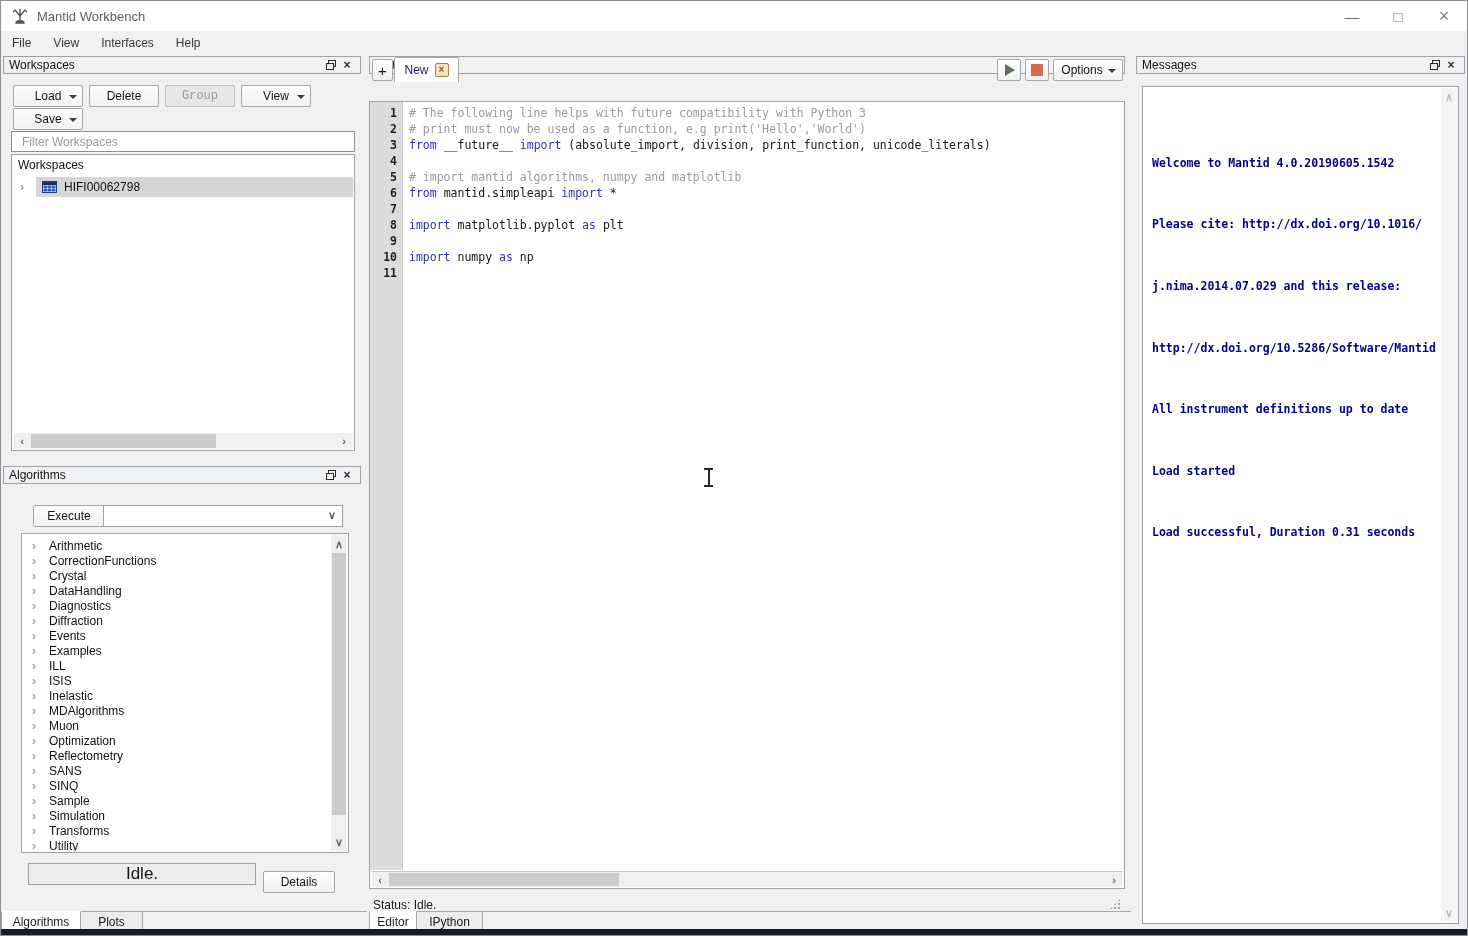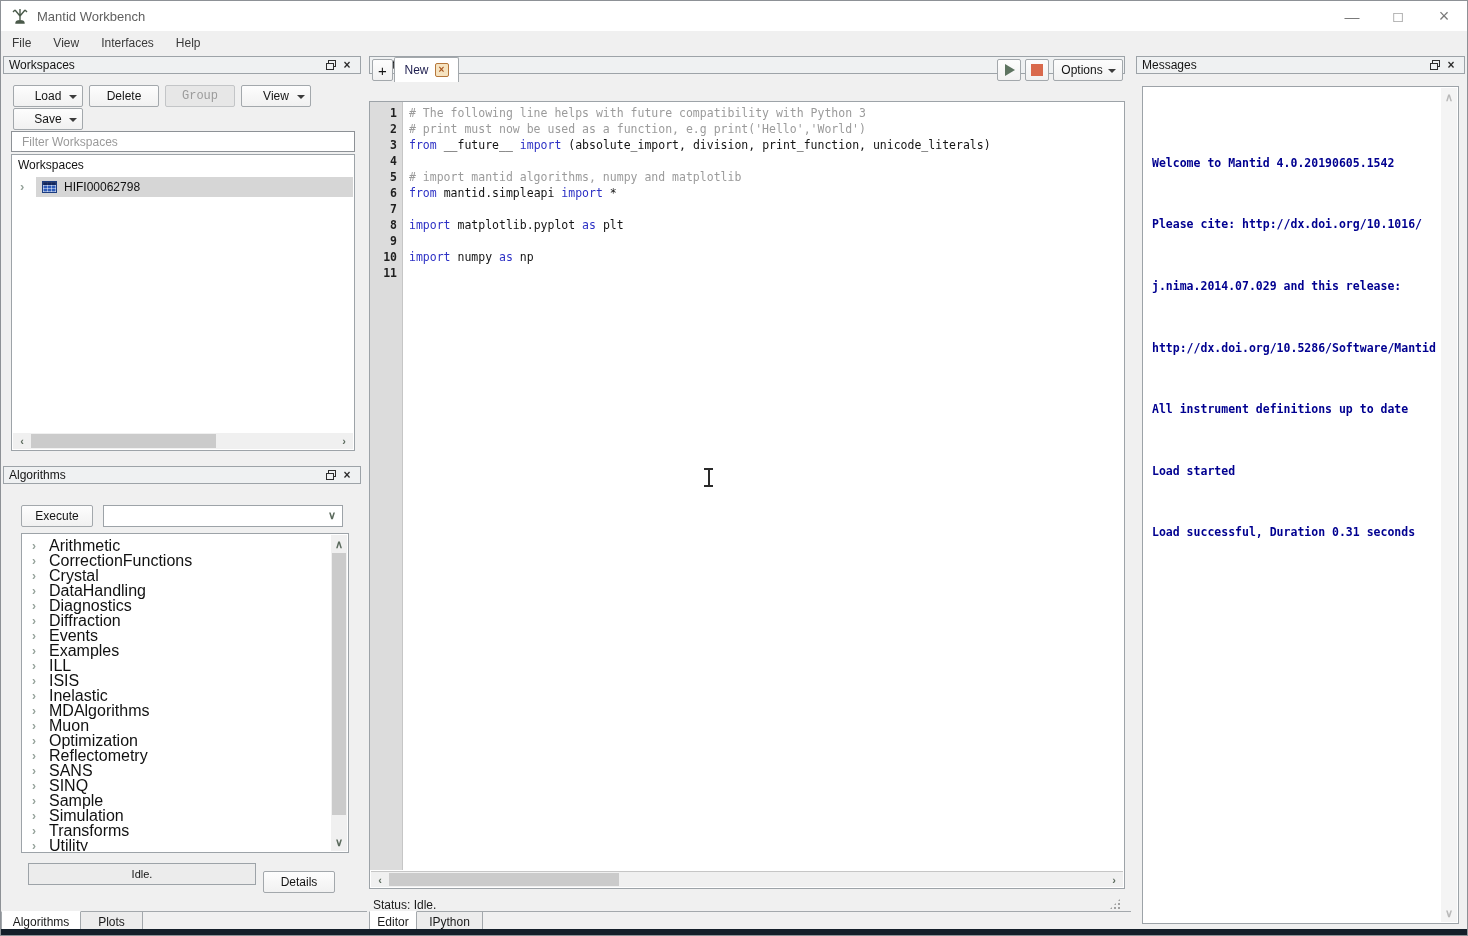--- a/index.html
+++ b/index.html
@@ -42,21 +42,21 @@
   .ws-chev { position:absolute; left:8px; top:3px; }
   .ws-icon { position:absolute; left:30px; top:4px; width:15px; height:12px; background:#2d5bb8; border:1px solid #1b3c80;
     background-image:linear-gradient(rgba(10,25,70,.8) 0 3px, transparent 3px),
       repeating-linear-gradient(90deg, rgba(255,255,255,.45) 0 1px, transparent 1px 4px),
       repeating-linear-gradient(0deg, rgba(255,255,255,.45) 0 1px, transparent 1px 3px); }
   .ws-label { position:absolute; left:52px; top:3px; font-size:12px; color:#111; }
   
   .alg-list { position:absolute; left:1px; top:1px; right:17px; bottom:1px; padding-top:3px; overflow:hidden; }
   .alg-row { height:15px; display:flex; align-items:center; padding-left:9px; }
   .alg-row .chev { width:17px; font-size:12px; }
-  .alg-label { font-size:16px; color:#111; }
+  .alg-label { font-size:12px; color:#111; }
   
   .tab-plus { position:absolute; left:3px; top:3px; width:21px; height:22px; }
   .doc-tab { position:absolute; left:25px; top:1px; width:65px; height:25px; background:#fff; border:1px solid #a3a8ac; border-bottom:none; border-radius:2px 2px 0 0; display:flex; align-items:center; justify-content:center; gap:6px; }
   .doc-tab-label { font-size:12px; color:#1d1d4e; }
   .tab-close { width:14px; height:14px; background:#f6e3c0; border:1px solid #b5773b; border-radius:2px; color:#a8561f; font-size:10px; font-weight:bold; display:flex; align-items:center; justify-content:center; line-height:1; }
   .play-tri { width:0; height:0; border-top:6px solid transparent; border-bottom:6px solid transparent; border-left:10px solid #5d7360; margin-left:2px; }
   .stop-sq { width:12px; height:12px; background:#d9694c; }
   .editor-body { position:absolute; left:0px; top:45px; width:756px; height:788px; background:#fff; border:1px solid #9da3a8; }
   .gutter-strip { position:absolute; left:0; top:0; bottom:18px; width:33px; background:#dcdcdc; border-right:1px solid #c6c6c6; }
   .code-wrap { position:absolute; left:0; top:0; right:0; bottom:18px; overflow:hidden; padding-top:3px; }
@@ -163,21 +163,21 @@
     <div class="panel-head">
       <span class="panel-title">Algorithms</span>
       <span class="head-ic">
         <svg class="float-svg" viewBox="0 0 10 10">
             <rect x="2.5" y="0.5" width="7" height="6" fill="none" stroke="#2c2c2c"></rect>
             <rect x="0.5" y="3.5" width="7" height="6" fill="#eff1f2" stroke="#2c2c2c"></rect>
           </svg>
       </span>
       <span class="head-ic">×</span>
     </div>
-    <div class="btn" style="left:18px; top:39px; width:72px; height:22px;">
+    <div class="btn" style="left:30px; top:39px; width:72px; height:22px;">
       <span>Execute</span>
     </div>
     <div class="frame" style="left:100px; top:39px; width:240px; height:22px;">
       <span class="chev" style="position:absolute; right:6px; top:4px; color:#5c6b5e; font-size:11px; font-weight:bold;">∨</span>
     </div>
     <div class="frame" style="left:18px; top:67px; width:328px; height:320px;">
       <div class="alg-list">
 
           <div class="alg-row">
             <span class="chev">›</span>
@@ -284,21 +284,21 @@
             <span class="alg-label">Utility</span>
           </div>
         </div>
       <div class="sb" style="top:1px; bottom:1px; right:1px; width:16px;">
         <span class="sb-ar" style="top:2px; left:0; width:16px; height:14px;">∧</span>
         <span class="sb-ar" style="bottom:2px; left:0; width:16px; height:14px;">∨</span>
         <div class="sb-thumb" style="left:1px; top:18px; width:14px; height:262px;"></div>
       </div>
     </div>
     <div class="frame" style="left:25px; top:397px; width:228px; height:22px; background:#ececec; display:flex; align-items:center; justify-content:center;">
-      <span style="font-size:11px; color:#141414;">Idle.</span>
+      <span style="font-size:17px; color:#141414;">Idle.</span>
     </div>
     <div class="btn" style="left:260px; top:397px; width:72px; height:22px;margin-top:8px;">
       <span>Details</span>
     </div>
   </div>
 
   <div class="btabs" style="left:0; top:910px; width:366px;">
     <div class="btab active" style="left:0; width:80px;">
       <span>Algorithms</span>
     </div>

